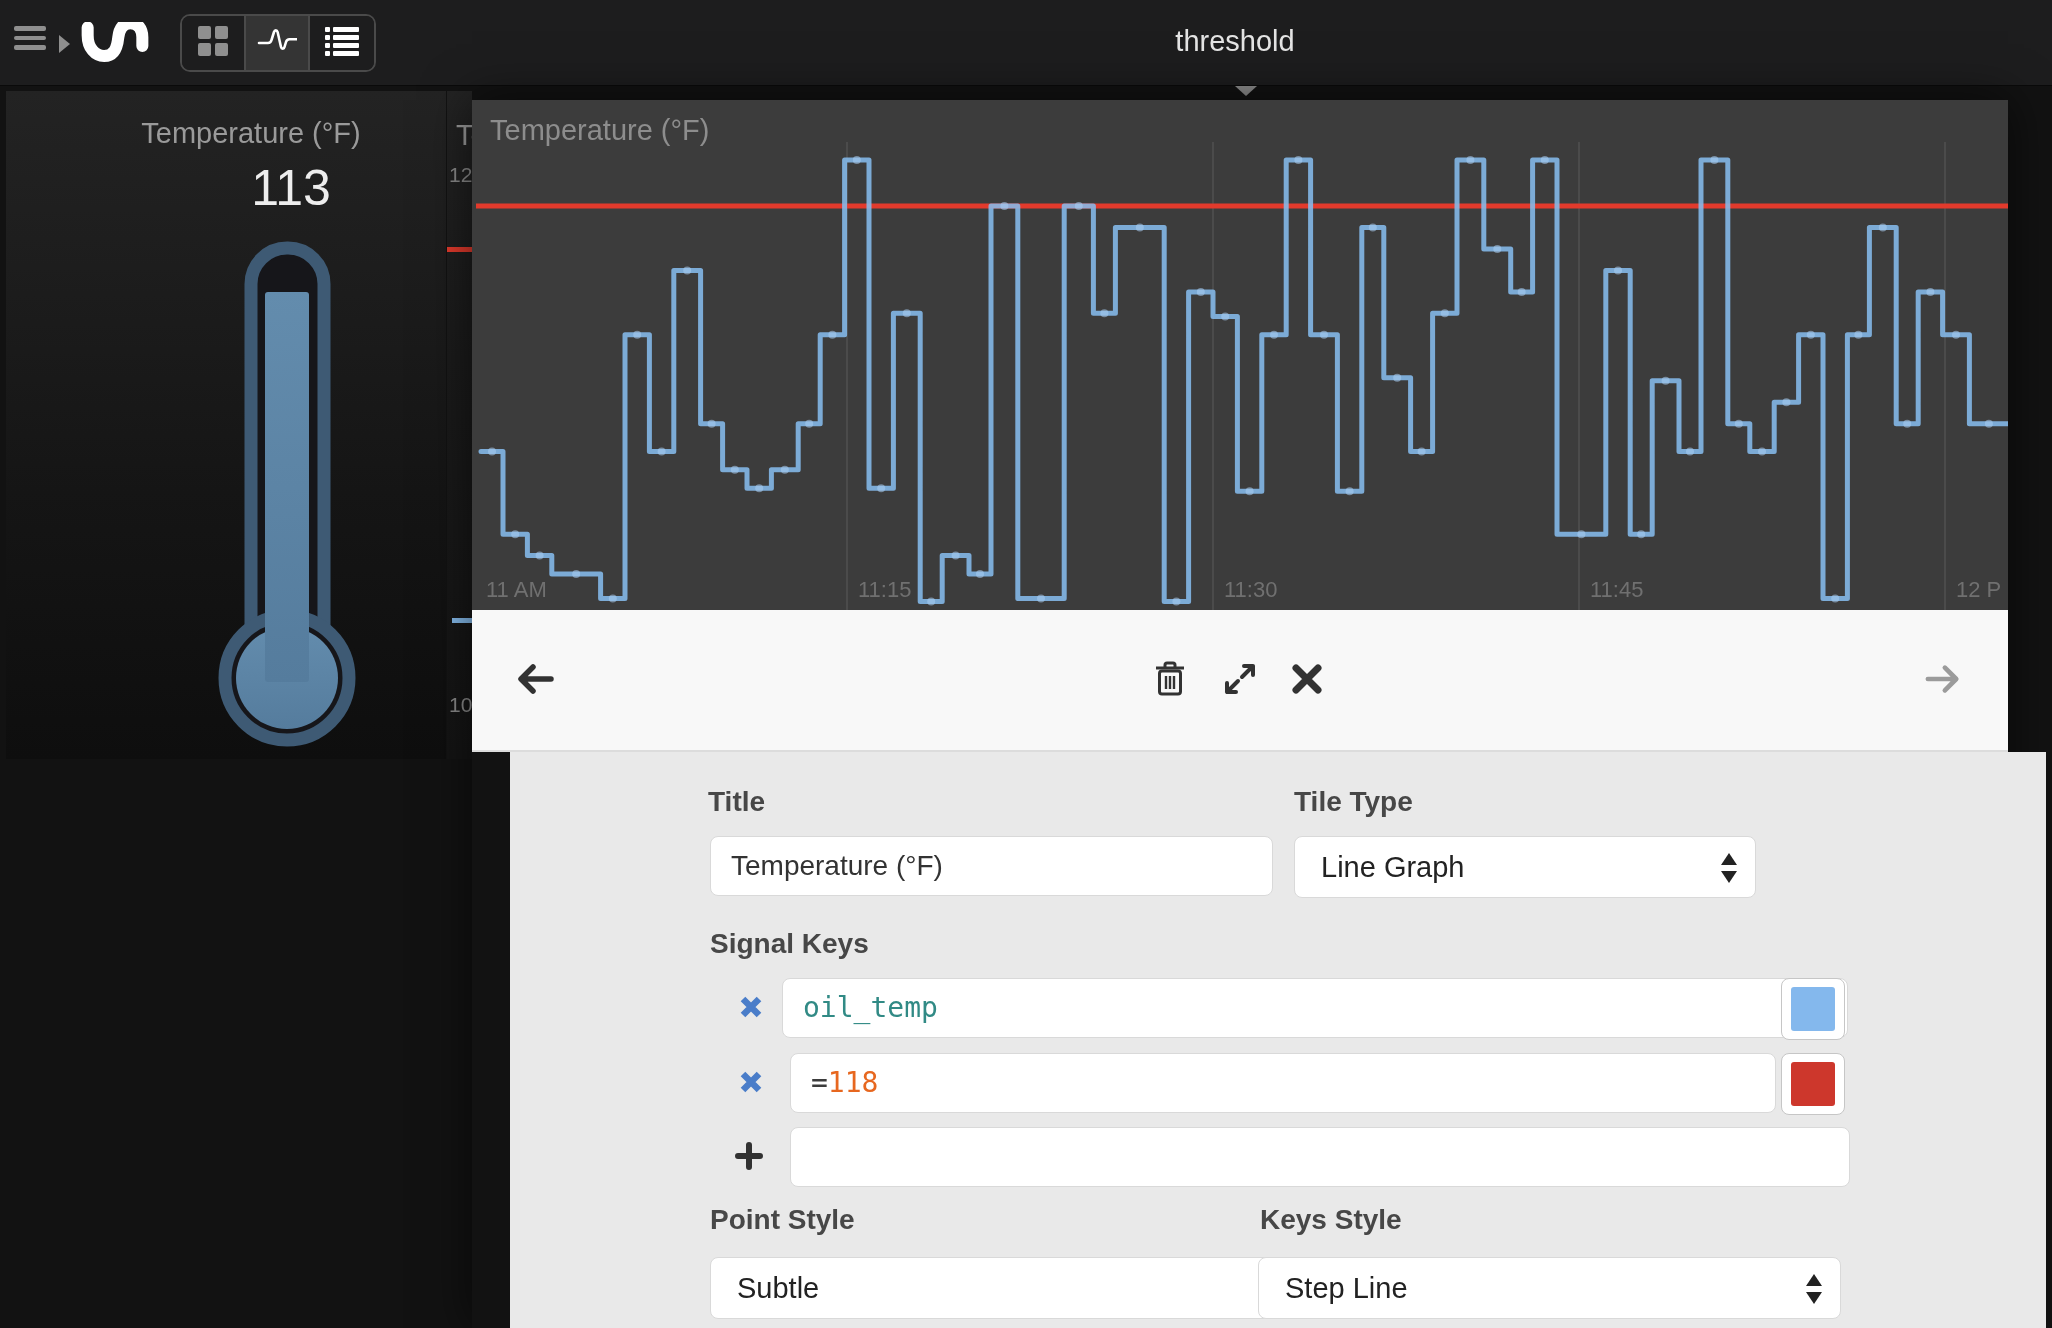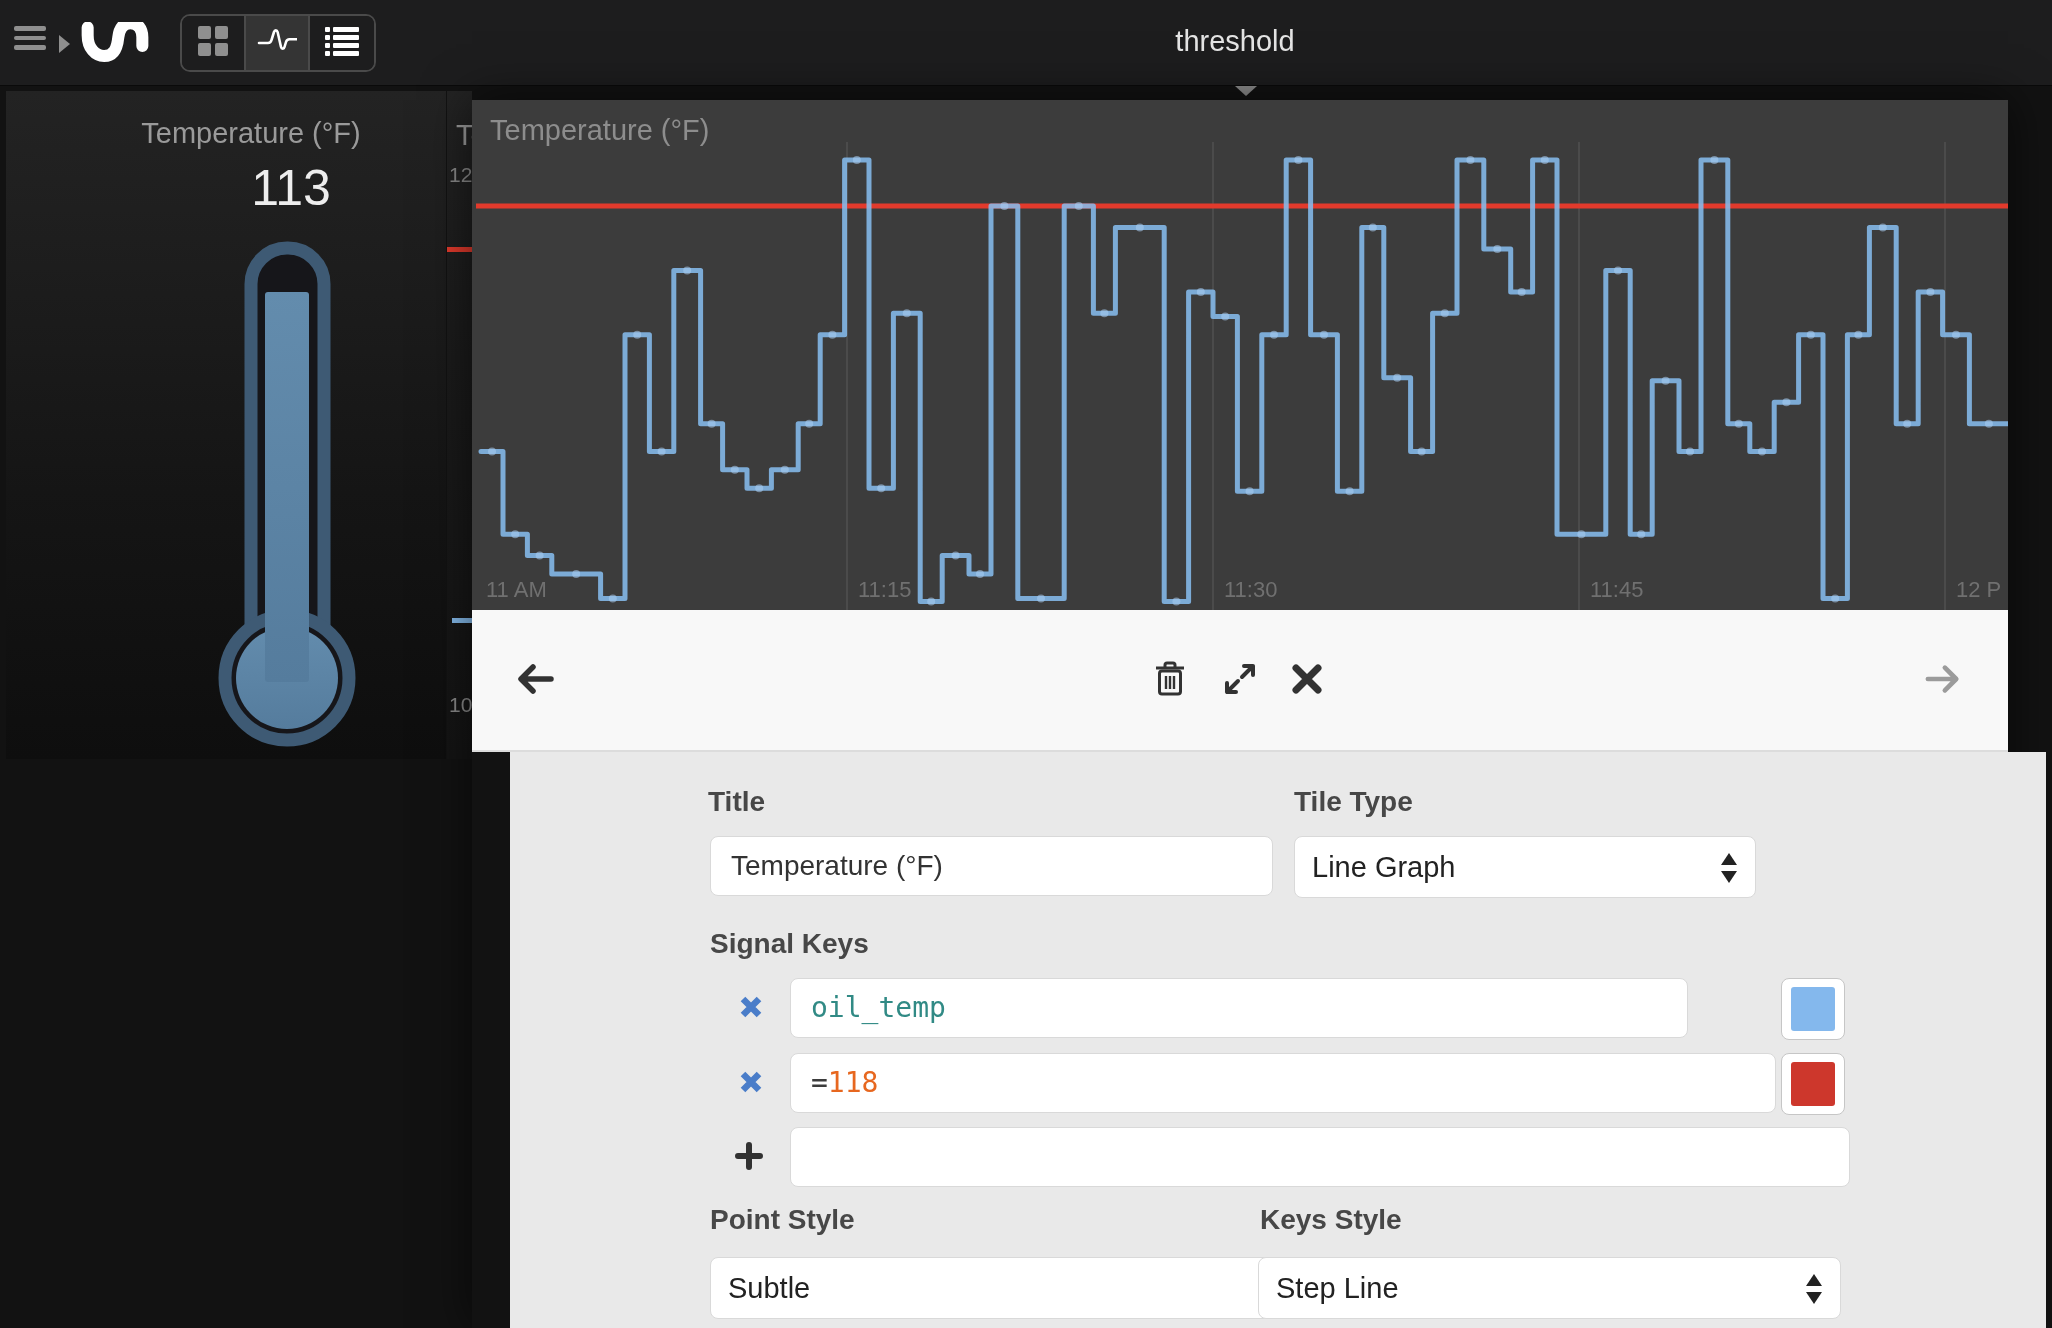--- a/index.html
+++ b/index.html
@@ -59,21 +59,21 @@
   .tb-btn{position:absolute;width:56px;height:56px;top:43px;display:flex;align-items:center;justify-content:center;cursor:pointer;}
 
   
   .form{position:absolute;left:0;top:652px;width:1536px;height:576px;background:#e9e9e9;margin-left:38px;}
   .f-label{position:absolute;color:#474747;font-size:28px;font-weight:bold;white-space:nowrap;}
   .f-input{position:absolute;height:60px;background:#fff;border:1px solid #d9d9d9;border-radius:8px;
            font-size:28px;color:#333;padding:0 20px;line-height:58px;
            font-family:"Liberation Sans",sans-serif;}
   input.f-input{outline:none;}
   .f-select{position:absolute;height:62px;background:#fff;border:1px solid #d9d9d9;border-radius:8px;
-            font-size:29px;color:#222;padding:0 17px;line-height:60px;cursor:pointer;}
+            font-size:29px;color:#222;padding:0 26px;line-height:60px;cursor:pointer;}
   .spinner{position:absolute;right:18px;top:14px;width:18px;height:34px;}
   .spinner::before{content:"";position:absolute;left:2px;top:2px;width:0;height:0;
       border-left:8px solid transparent;border-right:8px solid transparent;border-bottom:12px solid #222;}
   .spinner::after{content:"";position:absolute;left:2px;bottom:2px;width:0;height:0;
       border-left:8px solid transparent;border-right:8px solid transparent;border-top:12px solid #222;}
   .mono{font-family:"DejaVu Sans Mono",monospace;font-size:28px;line-height:58px;}
   .key-row-btn{position:absolute;width:34px;height:34px;display:flex;align-items:center;justify-content:center;cursor:pointer;}
   .swatch{position:absolute;width:64px;height:62px;background:#fff;border:1px solid #c6c6c6;border-radius:8px;cursor:pointer;}
   .swatch-inner{position:absolute;left:9px;top:8px;width:44px;height:44px;border-radius:3px;}
 </style>
@@ -294,21 +294,21 @@
 
       <div class="f-label" style="left:200px;top:176px;">Signal Keys</div>
 
       <div class="key-row-btn" style="left:224px;top:240px;">
         <span>
           <svg width="24" height="24" viewBox="0 0 24 24">
             <path d="M4,4 L20,20 M20,4 L4,20" stroke="#4a7dc9" stroke-width="6.5"></path>
           </svg>
         </span>
       </div>
-      <div class="f-input" style="left:280px;top:226px;width:898px;">
+      <div class="f-input" style="left:272px;top:226px;width:1066px;">
         <span class="mono" style="color:#3c3c3c;"></span><span class="mono" style="color: rgb(49, 138, 133);">oil_temp</span>
       </div>
       <div class="swatch" style="left:1271px;top:226px;">
         <div class="swatch-inner" style="background: rgb(132, 184, 237);"></div>
       </div>
 
       <div class="key-row-btn" style="left:224px;top:315px;">
         <span>
           <svg width="24" height="24" viewBox="0 0 24 24">
             <path d="M4,4 L20,20 M20,4 L4,20" stroke="#4a7dc9" stroke-width="6.5"></path>

